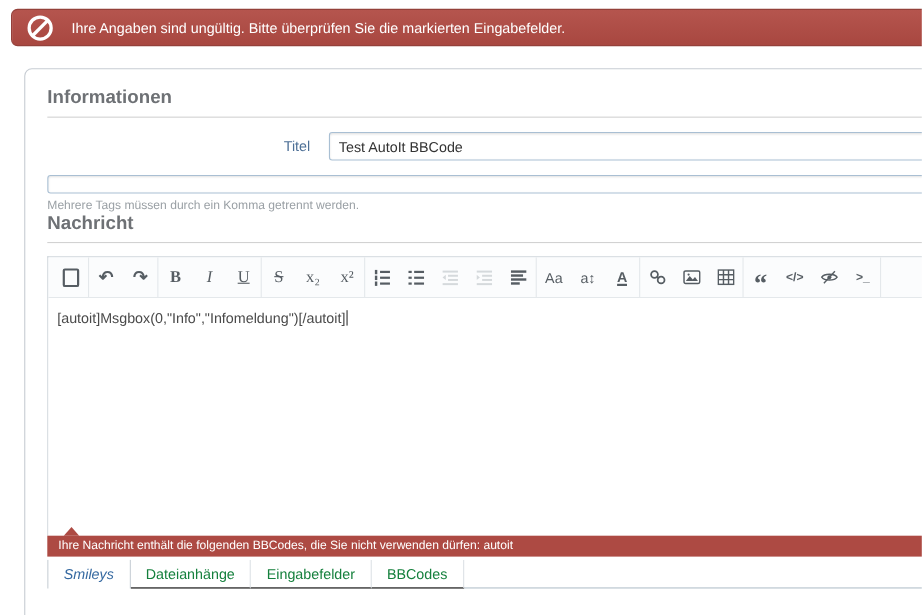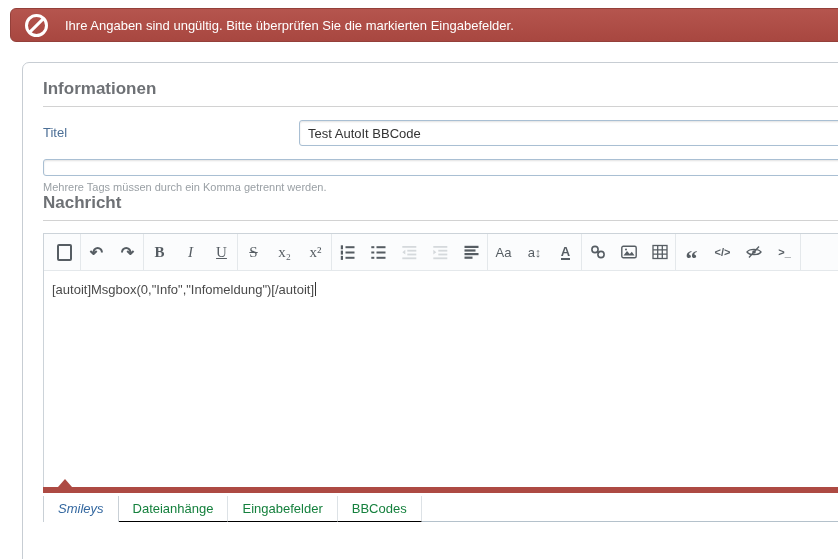--- a/index.html
+++ b/index.html
@@ -28,21 +28,21 @@
     position:absolute;top:62px;left:22px;right:-14px;bottom:-14px;
     border:1px solid #c7cdd3;border-radius:7px;background:#fff;
     padding:16px 0 0 20px;box-sizing:border-box;
   }
   h2.section{
     font-size:17px;font-weight:bold;color:#6e7175;margin:0;
     padding:0 0 7px 0;border-bottom:1px solid #d2d2d2;line-height:20px;
   }
   .form-row{display:flex;margin-top:13px;}
   .form-row label{
-    width:256px;flex:none;box-sizing:border-box;
+    width:256px;flex:none;text-align:right;box-sizing:border-box;
     padding:5px 17px 0 0;color:#4c6f96;font-size:13px;
   }
   .field-col{flex:1;display:flex;flex-direction:column;}
   input.text{
     height:26px;box-sizing:border-box;border:1px solid #a9bfd3;border-radius:3px;
     box-shadow:inset 0 1px 2px rgba(0,0,0,.12);
     font:13px "Liberation Sans",sans-serif;color:#333;padding:0 8px;
     flex:1;background:#fff;outline:none;
   }
   .hint{font-size:11px;color:#9aa0a5;margin-top:5px;}
@@ -272,20 +272,21 @@
       <span class="tb-sep"></span>
     </div>
 
     <div class="content">
       <span>[autoit]Msgbox(0,"Info","Infomeldung")[/autoit]</span><span class="caret"></span>
     </div>
   </div>
 
   <div class="bbcode-error">
     <span class="tri"></span>
+    <span>Ihre Nachricht enthält die folgenden BBCodes, die Sie nicht verwenden dürfen: autoit</span>
   </div>
 
   <div class="tabs">
     <span class="tab active">Smileys</span>
     <span class="tab">Dateianhänge</span>
     <span class="tab">Eingabefelder</span>
     <span class="tab">BBCodes</span>
     <span class="tab-fill"></span>
   </div>
 

